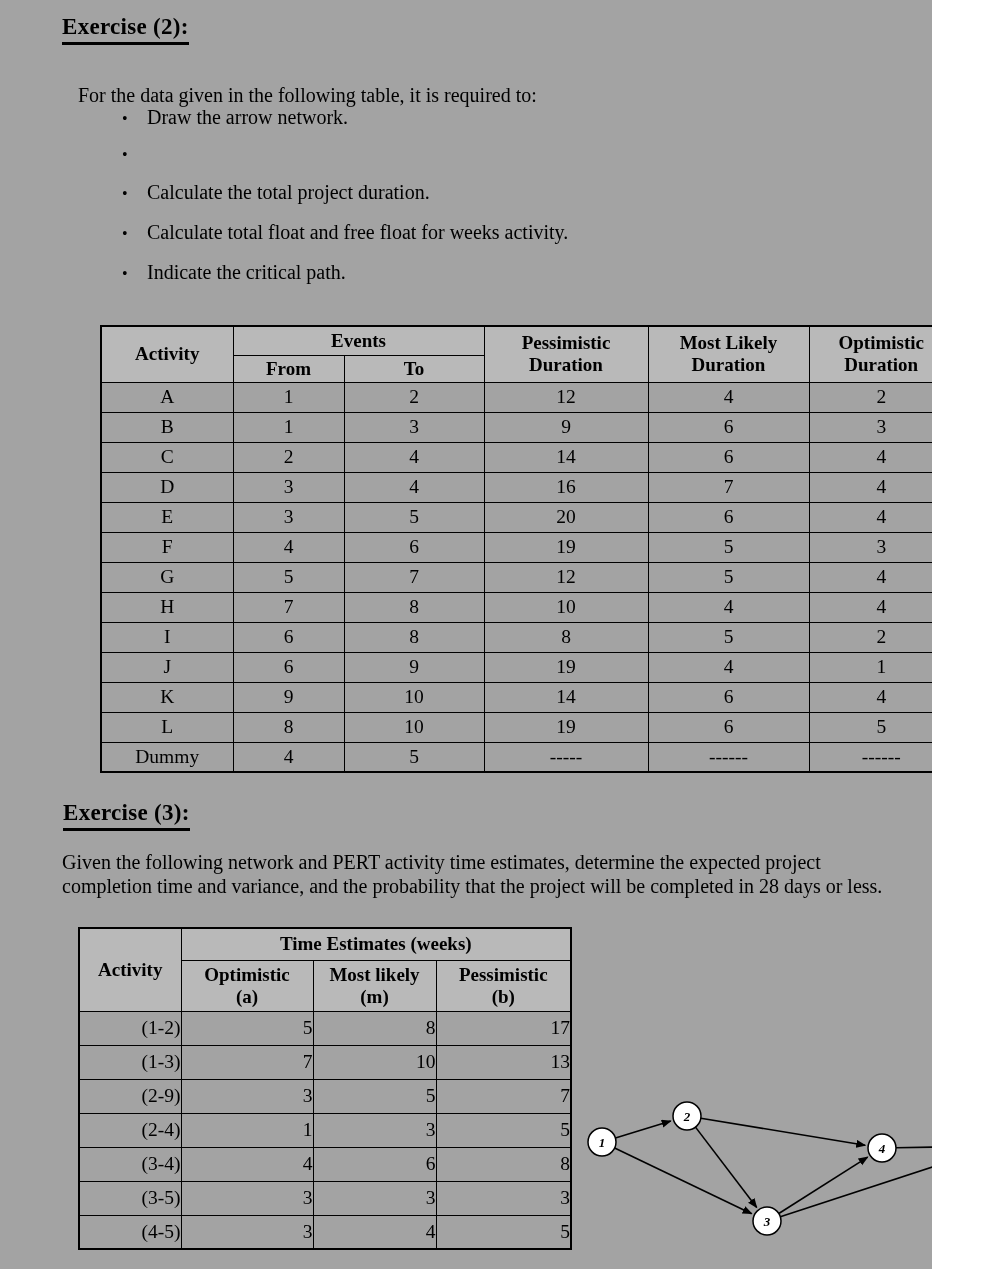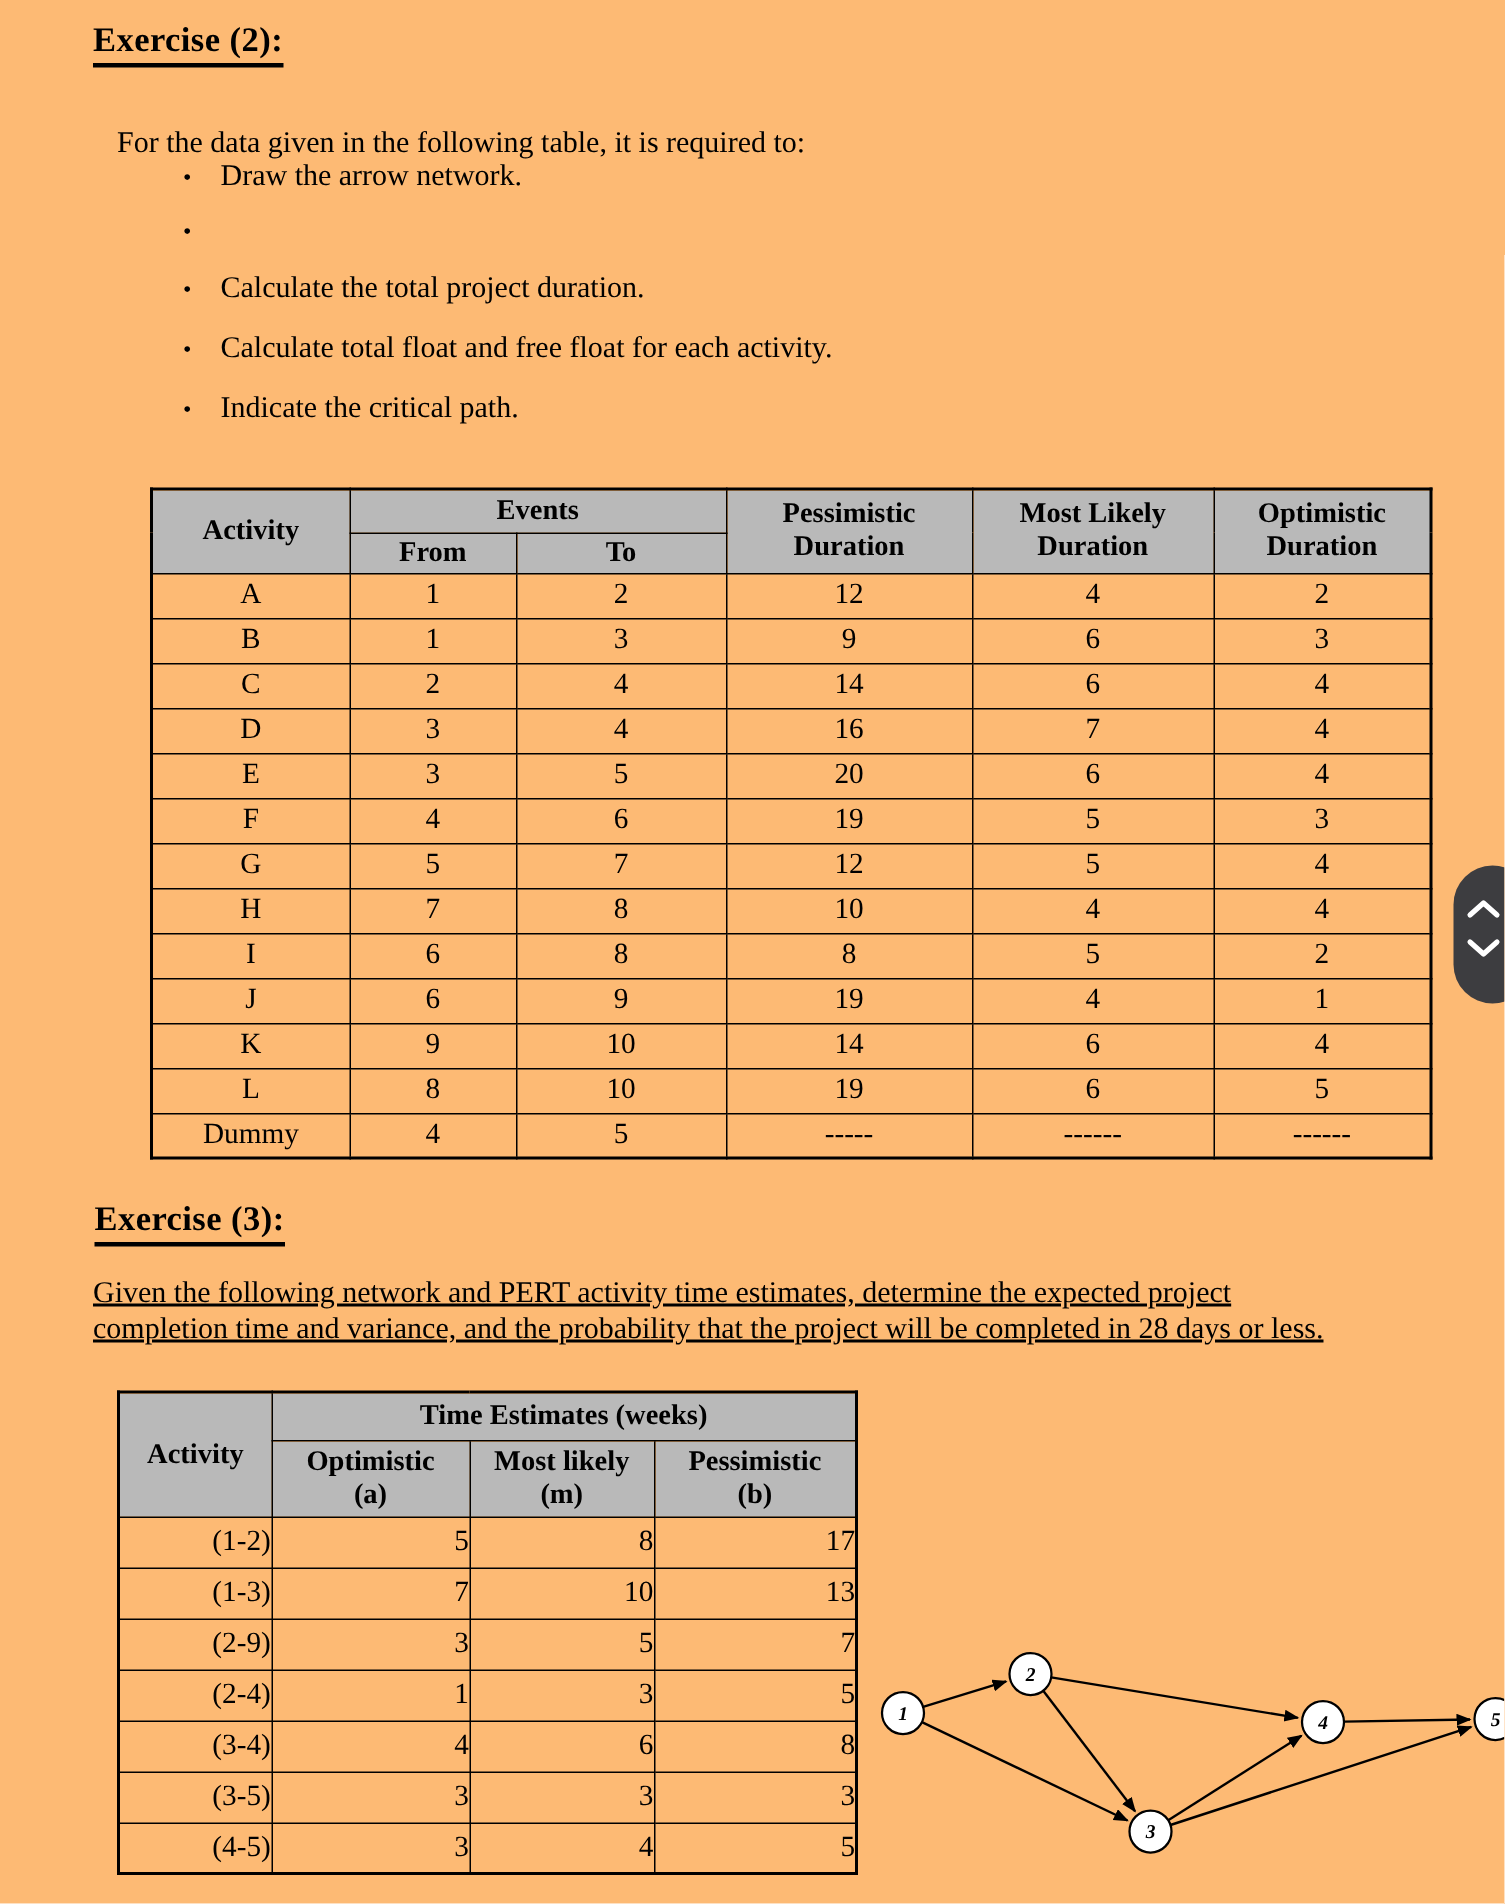--- a/index.html
+++ b/index.html
@@ -1,17 +1,17 @@
 <!DOCTYPE html>
 <html><head>
 <meta charset="utf-8">
 <style>
   html,body{margin:0;padding:0;background:#fff;}
   .page{
-    position:relative;width:1003px;height:1269px;background:#fdba74;overflow:hidden;
+    position:relative;width:932px;height:1269px;background:#a3a3a3;overflow:hidden;
     font-family:"Liberation Serif","DejaVu Serif",serif;color:#000;
   }
   .ex-heading{
     position:absolute;margin:0;font-size:23px;font-weight:bold;
     border-bottom:3px solid #000;padding-bottom:2px;letter-spacing:.3px;
   }
   #ex2-heading{left:62px;top:14px;}
   #ex3-heading{left:63px;top:800px;text-align:right;}
   .intro{position:absolute;left:62px;top:68px;margin:16px;font-size:20px;}
   .bullets{position:absolute;left:122px;top:106px;margin:0;padding:0;list-style:none;}
@@ -22,21 +22,21 @@
   th{background:#b9b9b9;font-weight:bold;font-size:19px;line-height:1.15;}
   td{font-size:19.5px;}
   #t1{position:absolute;left:100px;top:325px;width:853px;border:2px solid #000;}
   #t1 thead tr:first-child{height:29px;}
   #t1 thead tr:nth-child(2){height:27px;}
   #t1 tbody tr{height:30px;}
   #t2{position:absolute;left:78px;top:927px;width:492px;border:2px solid #000;}
   #t2 thead tr:first-child{height:32px;}
   #t2 thead tr:nth-child(2){height:51px;}
   #t2 tbody tr{height:34px;text-align:right;}
-  .desc{position:absolute;left:62px;top:850px;font-size:20px;line-height:24px;text-decoration:underline;}
+  .desc{position:absolute;left:62px;top:850px;font-size:20px;line-height:24px;}
   #net{position:absolute;left:585px;top:1085px;}
   .scroll-pill{
     position:absolute;left:969px;top:577px;width:52px;height:92px;
     background:#3d3d40;border-radius:26px;
   }
   .sbtn{
     position:absolute;left:8px;width:24px;height:16px;background:transparent;
     border:none;padding:0;margin:0;cursor:pointer;display:block;
   }
   #scroll-up{top:21px;} #scroll-down{top:47px;}
@@ -57,21 +57,21 @@
       </li>
     <li>
       <span class="dot">•</span>
       </li>
     <li>
       <span class="dot">•</span>
       <span>Calculate the total project duration.</span>
       </li>
     <li>
       <span class="dot">•</span>
-      <span>Calculate total float and free float for each activity.</span>
+      <span>Calculate total float and free float for weeks activity.</span>
       </li>
     <li>
       <span class="dot">•</span>
       <span>Indicate the critical path.</span>
       </li>
   </ul>
 
   <table id="t1">
     <colgroup>
       <col style="width:132px">

